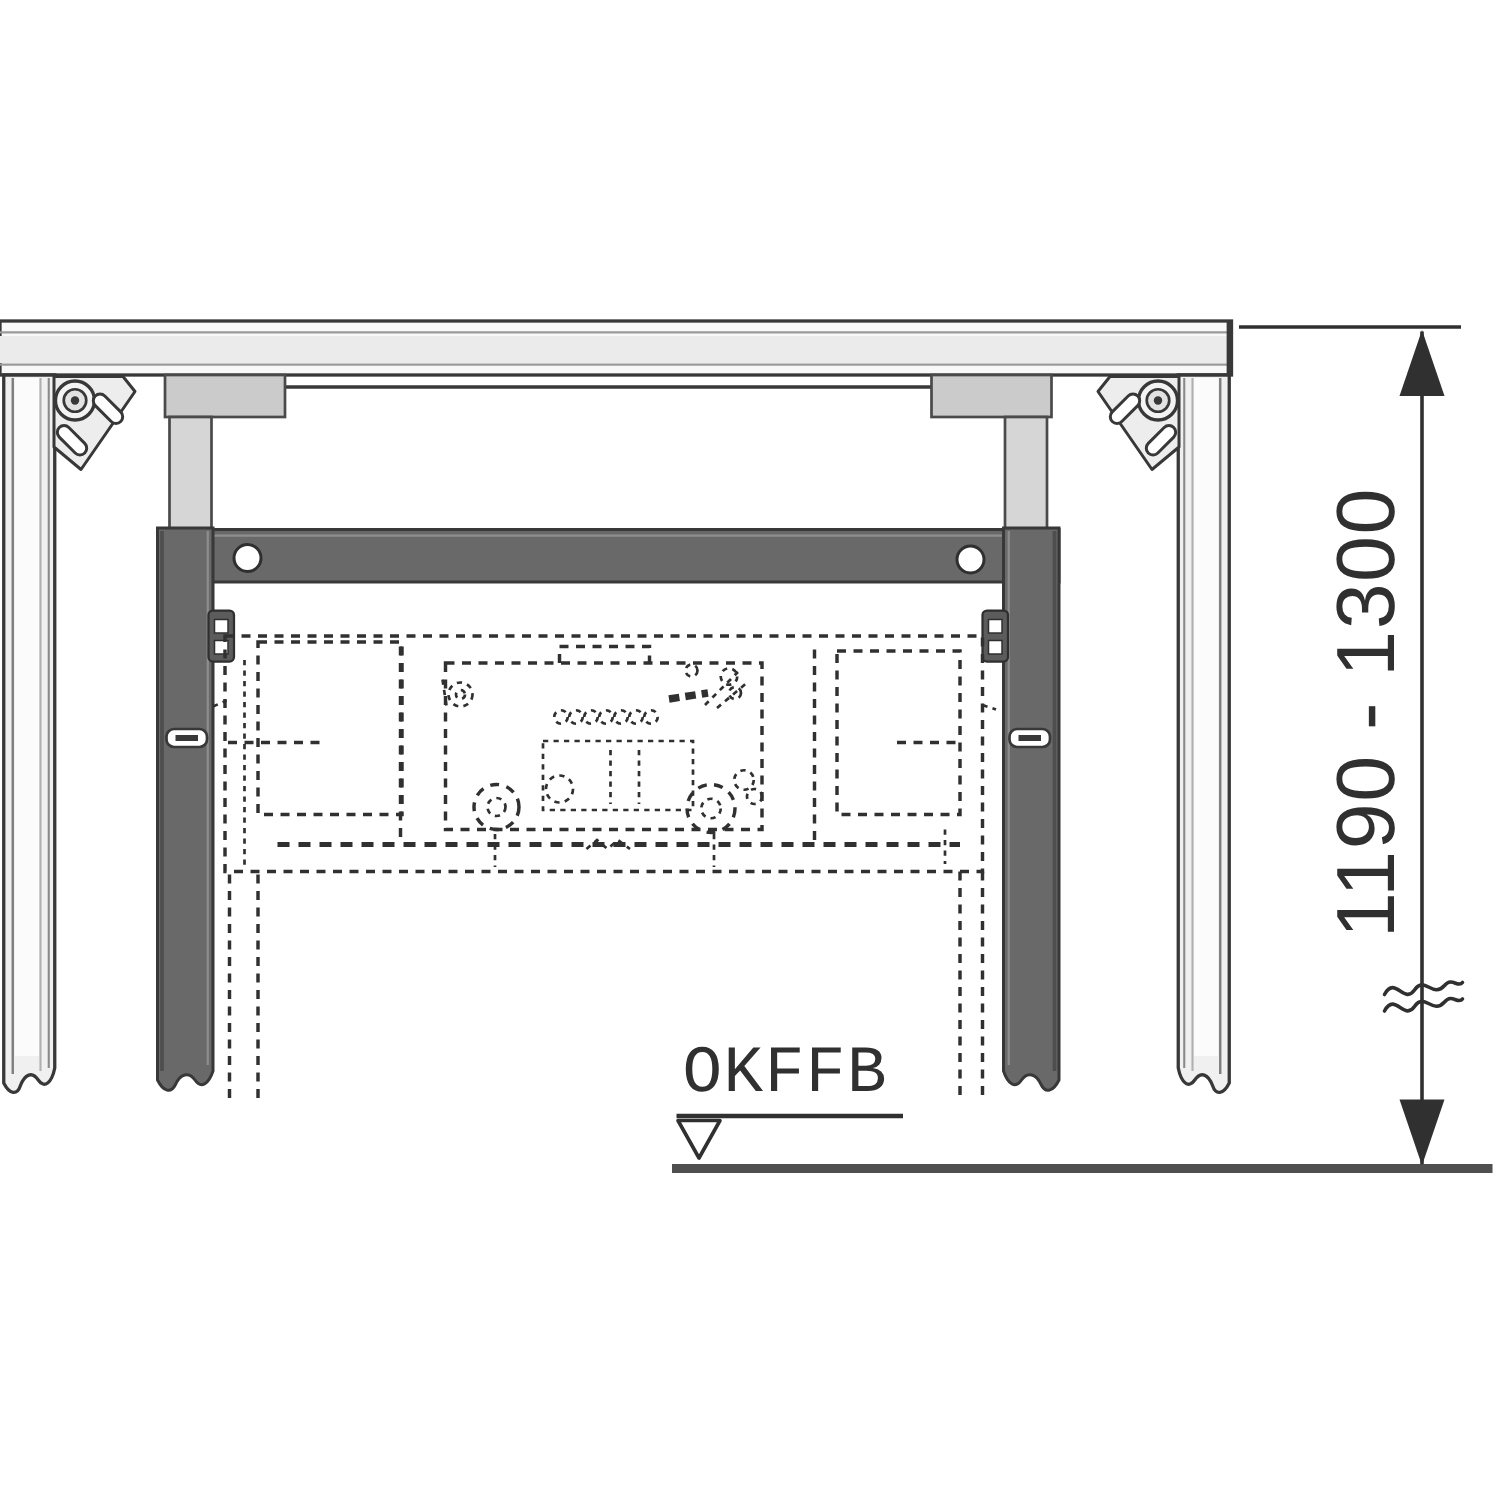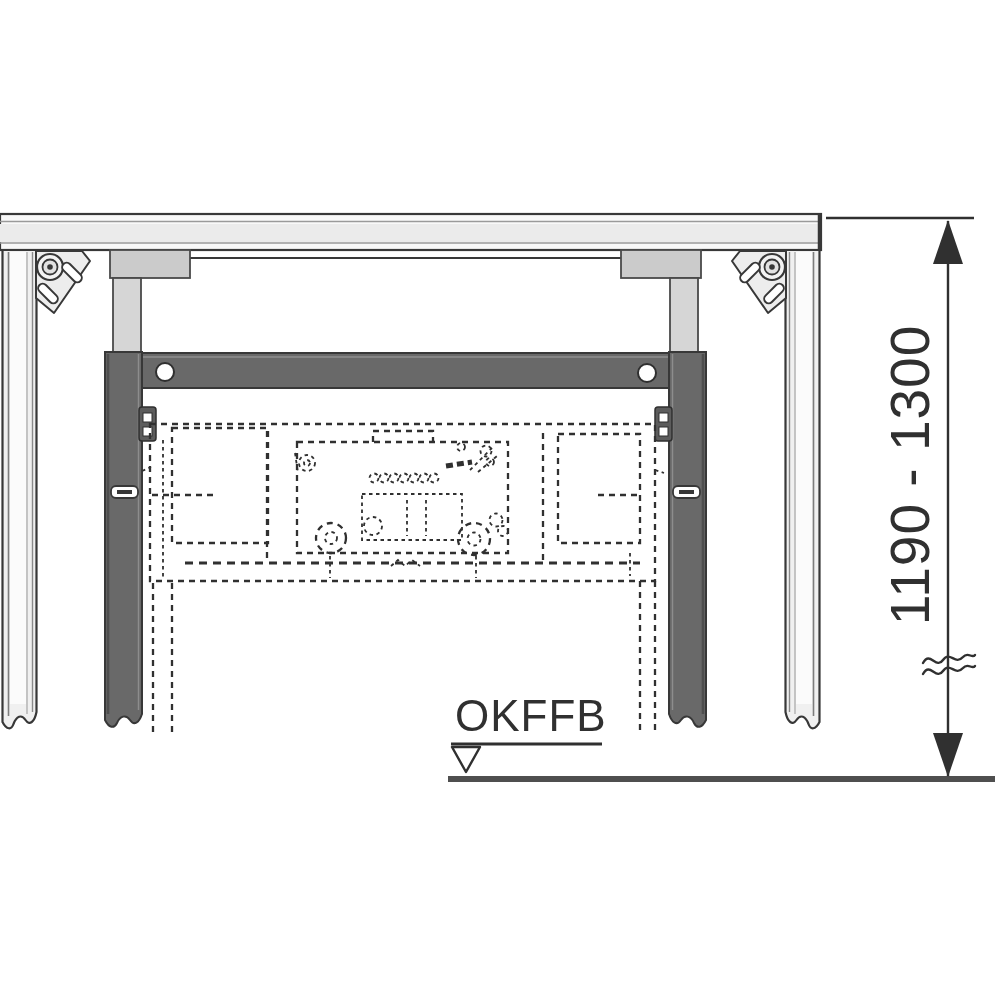--- a/index.html
+++ b/index.html
@@ -12,21 +12,21 @@
           font-family:"Liberation Sans","DejaVu Sans",sans-serif;overflow:hidden;}
   svg{position:absolute;left:0;top:0;}
   
   .ink{stroke:var(--ink);fill:none;stroke-width:2.4;}
   .fillink{fill:var(--ink);stroke:none;}
   
   .d{stroke:var(--ink);fill:none;stroke-width:2.3;stroke-dasharray:6 5;}
   .dh{stroke:var(--ink);fill:none;stroke-width:3.2;stroke-dasharray:8 6;}
   .dt{stroke:var(--ink);fill:none;stroke-width:1.8;stroke-dasharray:3.5 3.5;}
   .label{position:absolute;color:var(--ink);white-space:nowrap;}
-  .okffb{left:455px;top:694px;font-size:44px;line-height:44px;letter-spacing:1px;}
+  .okffb{left:455px;top:694px;font-size:44px;line-height:44px;letter-spacing:1px;font-family:Liberation Mono, monospace;}
   .dim{left:740px;top:441px;width:340px;height:68px;line-height:68px;text-align:center;
        font-size:55px;transform:rotate(-90deg);transform-origin:50% 50%;letter-spacing:1px;}
 </style>
 </head>
 <body>
 
 <div class="canvas">
   <svg width="1000" height="1000" viewBox="0 0 1000 1000">
     <defs>
 

